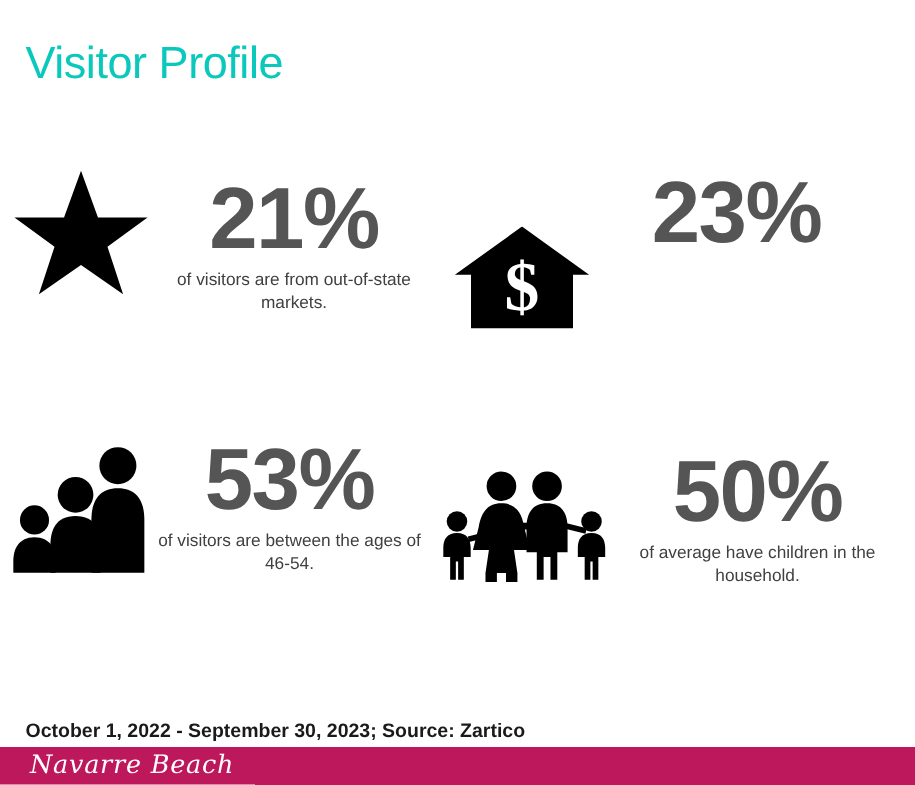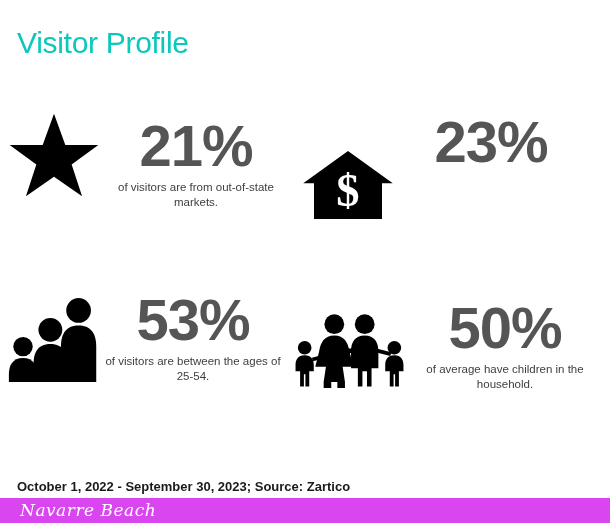--- a/index.html
+++ b/index.html
@@ -94,21 +94,21 @@
     font-weight: bold;
     color: #1a1a1a;
     white-space: nowrap;
   }
   .brand-bar {
     position: absolute;
     left: 0;
     right: 0;
     bottom: 0;
     height: 25px;
-    background: #d946ef;
+    background: #be185d;
   }
   .brand-name {
     position: absolute;
     left: 20px;
     top: 2px;
     font-size: 17px;
     font-family: "DejaVu Serif", serif;
     font-style: italic;
     color: #ffffff;
     letter-spacing: 0.5px;
@@ -159,21 +159,21 @@
           <circle cx="48" cy="36" r="13.5"></circle>
           <path d="M48 52 C 33 52 29 63 29 74 L29 95 L67 95 L67 74 C67 63 63 52 48 52 Z"></path>
 
           <circle cx="80" cy="14" r="14"></circle>
           <path d="M80 31 C 64 31 60 43 60 55 L60 95 L100 95 L100 55 C100 43 96 31 80 31 Z"></path>
         </g>
       </svg>
     </div>
     <div class="stat-text">
       <div class="stat-value">53%</div>
-      <div class="stat-caption">of visitors are between the ages of 25-54.</div>
+      <div class="stat-caption">of visitors are between the ages of 46-54.</div>
     </div>
   </div>
 
   <div class="stat" id="stat-3">
     <div class="stat-icon">
       <svg width="115" height="76" viewBox="0 0 150 100" aria-hidden="true">
         <g fill="#000000">
 
           <circle cx="16" cy="47" r="9"></circle>
           <path d="M16 57 C 7 57 4 63 4 70 L4 78 L10 78 L10 98 L15 98 L15 82 L17 82 L17 98 L22 98 L22 78 L28 78 L28 70 C28 63 25 57 16 57 Z"></path>

